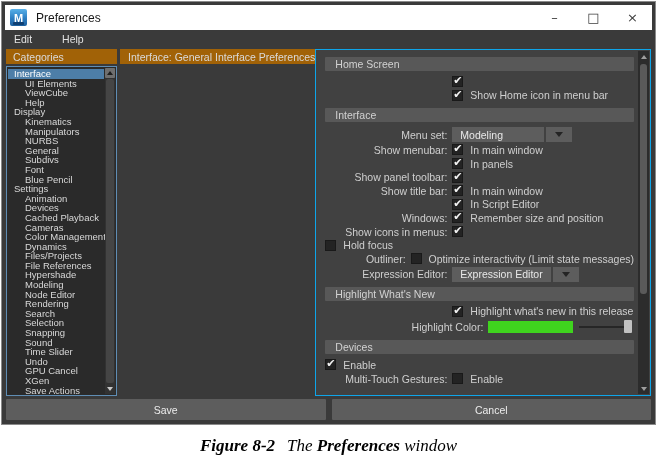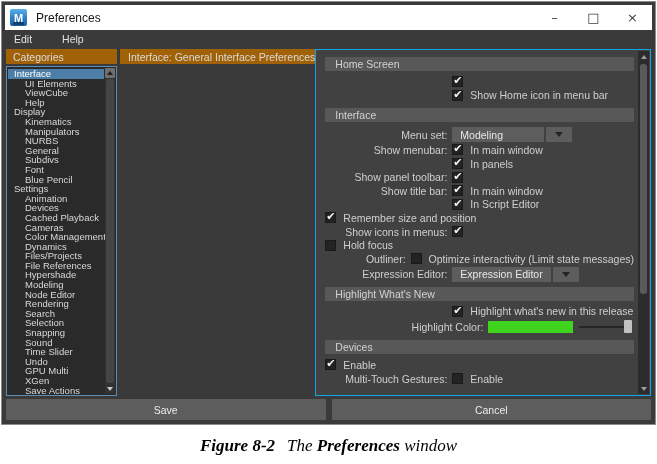--- a/index.html
+++ b/index.html
@@ -134,21 +134,21 @@
             <div class="list-item indent">Hypershade</div>
             <div class="list-item indent">Modeling</div>
             <div class="list-item indent">Node Editor</div>
             <div class="list-item indent">Rendering</div>
             <div class="list-item indent">Search</div>
             <div class="list-item indent">Selection</div>
             <div class="list-item indent">Snapping</div>
             <div class="list-item indent">Sound</div>
             <div class="list-item indent">Time Slider</div>
             <div class="list-item indent">Undo</div>
-            <div class="list-item indent">GPU Multi</div>
+            <div class="list-item indent">GPU Cancel</div>
             <div class="list-item indent">XGen</div>
             <div class="list-item indent">Save Actions</div>
           </div>
         <div class="side-scroll">
           <div class="arrow-box" style="top:0;">
               <div class="tri-up-d"></div>
             </div>
           <div class="thumb"></div>
           <div class="arrow-box" style="bottom:0; background:transparent;">
               <div class="tri-dn-d"></div>
@@ -203,20 +203,21 @@
           <span class="rlabel">Show title bar:</span>
           <span class="cb checked"></span>
           <span class="cblabel">In main window</span>
         </div>
         <div class="row">
           <span class="rlabel"></span>
           <span class="cb checked"></span>
           <span class="cblabel">In Script Editor</span>
         </div>
         <div class="row">
+          <span class="rlabel">Windows:</span>
           <span class="cb checked"></span>
           <span class="cblabel">Remember size and position</span>
         </div>
         <div class="row">
           <span class="rlabel">Show icons in menus:</span>
           <span class="cb checked"></span>
         </div>
         <div class="row">
           <span class="cb"></span>
           <span class="cblabel">Hold focus</span>

